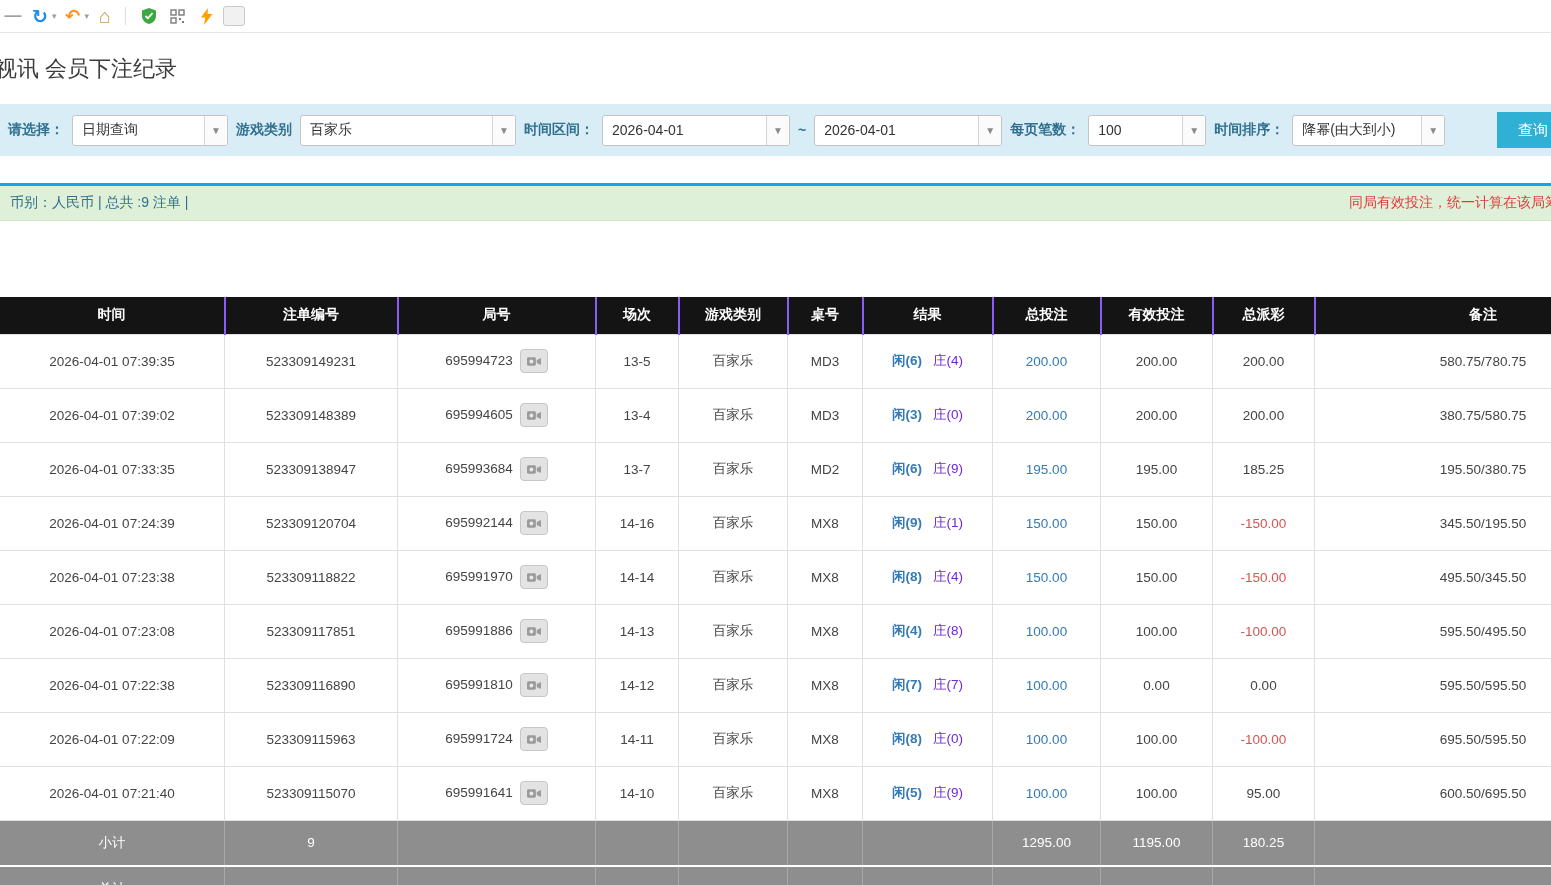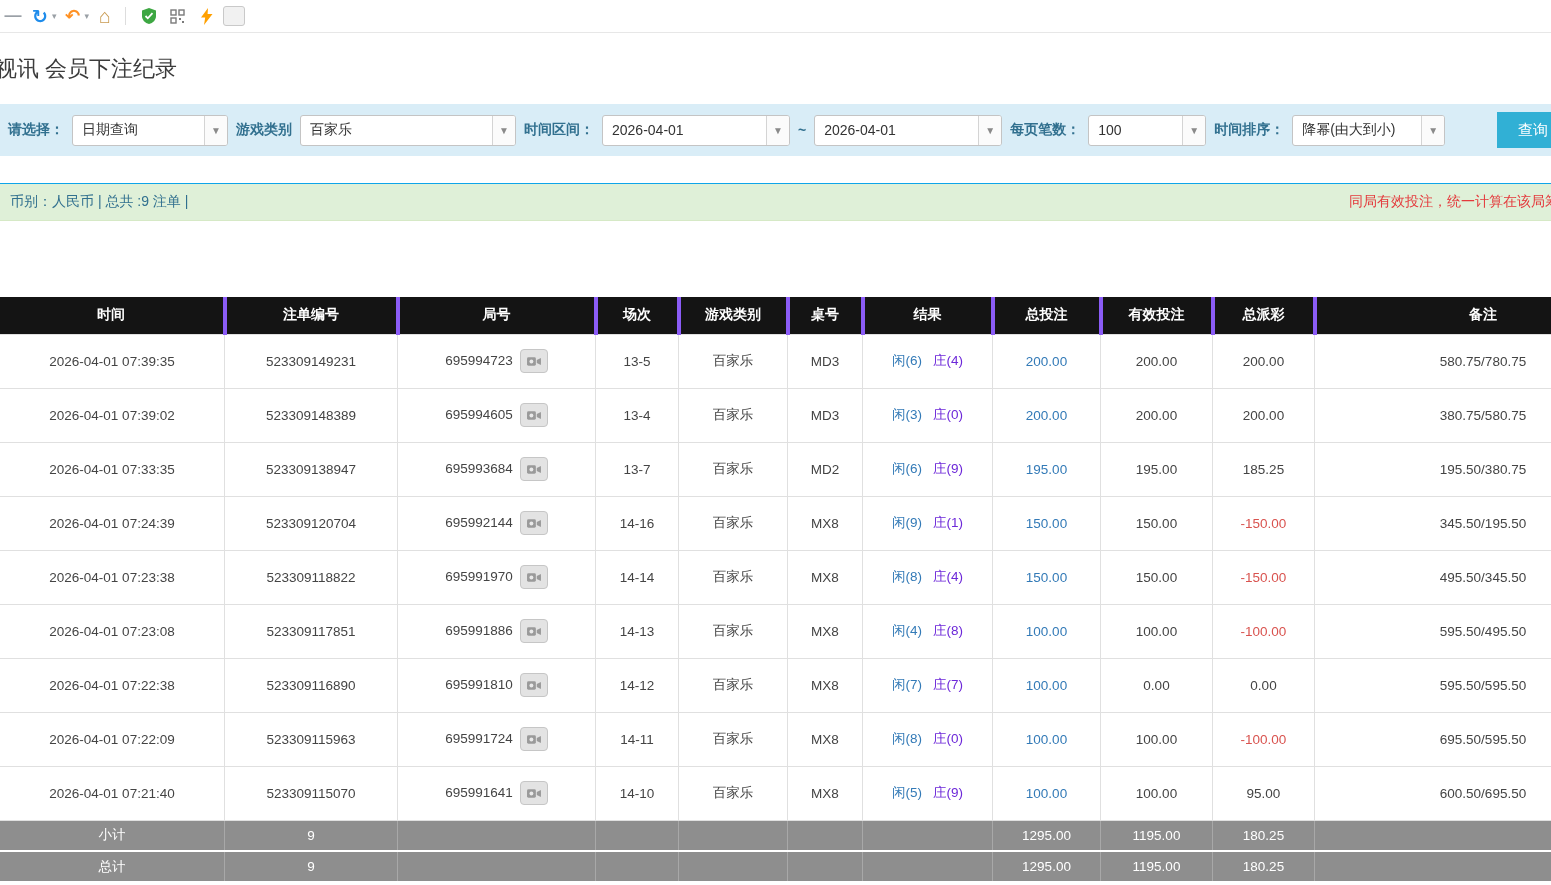--- a/index.html
+++ b/index.html
@@ -39,41 +39,41 @@
   .combo-text { flex:1; display:flex; align-items:center; padding:0 9px;
     font-size:14px; color:#333; overflow:hidden; }
   .combo-arrow { width:23px; border-left:1px solid #d4d4d4; background:#fbfbfb;
     display:flex; align-items:center; justify-content:center; color:#8a8a8a; font-size:10px; }
   .w1{width:156px}.w2{width:216px}.w3{width:188px}.w4{width:188px}.w5{width:118px}.w6{width:153px}
   .search-btn { margin-left:auto; margin-right:-18px; width:72px; height:36px;
     background:#31b0d5; color:#fff; border:none; font-size:15px; cursor:pointer; }
 
   
   .infobar { margin-top:27px; height:38px; background:#dff0d8;
-    border-top:1px solid #0ea5e9; border-bottom:1px solid #d6e9c6;
+    border-top:3px solid #0ea5e9; border-bottom:1px solid #d6e9c6;
     display:flex; align-items:center; justify-content:space-between;
     padding:0 0 0 10px; font-size:14px; white-space:nowrap; }
   .info-left { color:#31708f; }
   .info-right { color:#e4393c; margin-right:-8px; }
 
   
   table.bet-table { margin-top:76px; margin-left:-1px; width:1652px;
     border-collapse:collapse; table-layout:fixed; }
   .bet-table th { background:#141414; color:#fff; font-weight:bold; font-size:14px;
-    height:37px; text-align:center; border-right:4px solid #8b5cf6; }
+    height:37px; text-align:center; border-right:2px solid #8b5cf6; }
   .bet-table tbody td { height:54px; text-align:center; font-size:13.5px; color:#444;
     border:1px solid #e0e0e0; background:#fff; }
   .bet-table .blue { color:#337ab7; }
-  .bet-table .player { color:#337ab7; }
+  .bet-table .player { color:#337ab7;font-weight:bold; }
   .bet-table .banker { color:#6d28d9; margin-left:11px; }
   .bet-table .neg { color:#d9534f; }
   .vbtn { display:inline-flex; align-items:center; justify-content:center;
     width:28px; height:24px; background:#e3e3e3; border:1px solid #c6c6c6;
     border-radius:4px; vertical-align:middle; margin-left:7px; cursor:pointer; }
-  .bet-table tfoot td { height:31px; background:#8e8e8e; color:#fff; text-align:center;
+  .bet-table tfoot td { height:46px; background:#8e8e8e; color:#fff; text-align:center;
     font-size:13.5px; border:1px solid #a8a8a8; border-bottom:2px solid #fff; }
 </style>
 </head>
 <body>
 
 <div class="toolbar">
   <span class="ticon back">—</span>
   <span class="ticon reload">↻</span>
   <span class="caret">▾</span>
   <span class="ticon undo">↶</span>

